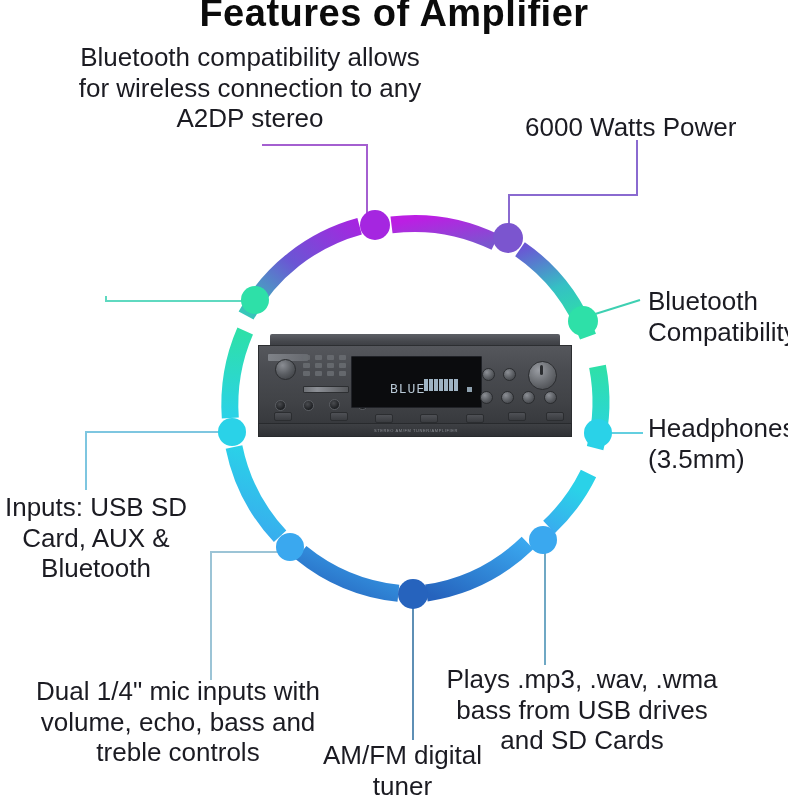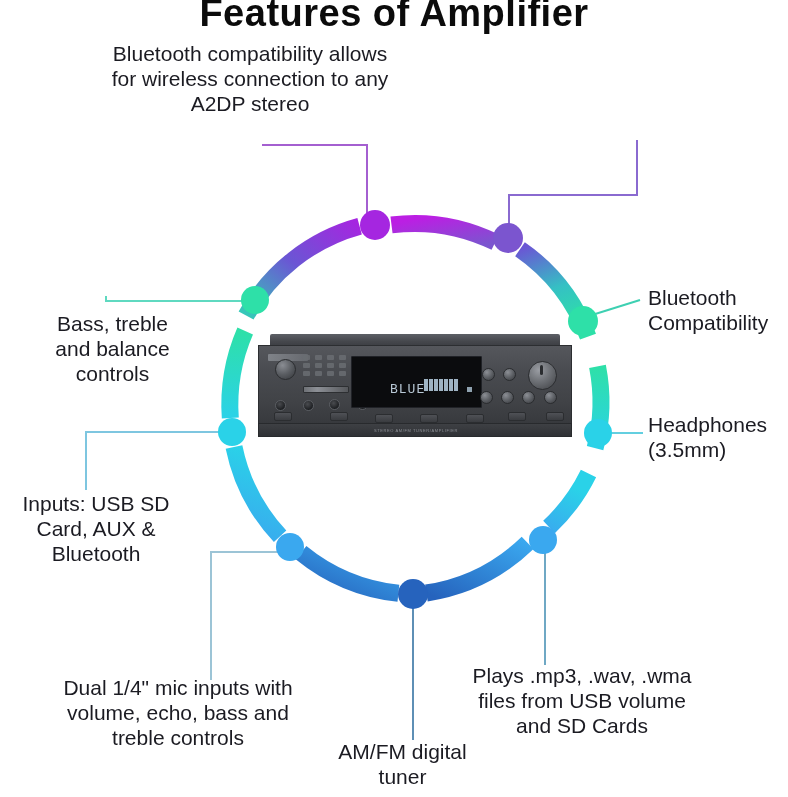--- a/index.html
+++ b/index.html
@@ -22,21 +22,21 @@
     color: #0b0b0b;
     white-space: nowrap;
   }
 
   #ring { position: absolute; left: 0; top: 0; width: 788px; height: 797px; }
 
   .label {
     position: absolute;
     color: #1b1b22;
     font-family: "Liberation Sans", sans-serif;
-    font-size: 21px;
+    font-size: 26px;
     line-height: 1.18;
     white-space: pre-line;
   }
 
   
   .lbl-bt-compat-note { left: 55px;  top: 42px;  width: 390px; text-align: center; }
   .lbl-watts          { left: 525px; top: 112px; width: 250px; text-align: left; }
   .lbl-bt-compat      { left: 648px; top: 286px; width: 210px; text-align: left; }
   .lbl-headphones     { left: 648px; top: 413px; width: 210px; text-align: left; }
   .lbl-bass           { left: 10px;  top: 312px; width: 205px; text-align: center; }
@@ -217,38 +217,36 @@
       <circle cx="413" cy="594" r="15" fill="#2663bd"></circle>
       <circle cx="290" cy="547" r="14" fill="#3aa8ef"></circle>
       <circle cx="232" cy="432" r="14" fill="#2ad2e8"></circle>
       <circle cx="255" cy="300" r="14" fill="#2ee0a8"></circle>
     </g>
   </svg>
 
   <div class="label lbl-bt-compat-note">Bluetooth compatibility allows
 for wireless connection to any
 A2DP stereo</div>
+  <div class="label lbl-watts">6000 Watts Power</div>
   <div class="label lbl-bt-compat">Bluetooth
 Compatibility</div>
   <div class="label lbl-headphones">Headphones
 (3.5mm)</div>
   <div class="label lbl-plays">Plays .mp3, .wav, .wma
-files from USB volume
+bass from USB drives
 and SD Cards</div>
   <div class="label lbl-amfm">AM/FM digital
 tuner</div>
   <div class="label lbl-mic">Dual 1/4" mic inputs with
 volume, echo, bass and
 treble controls</div>
   <div class="label lbl-inputs">Inputs: USB SD
 Card, AUX &amp;
 Bluetooth</div>
-  <div class="label lbl-bass">Bass, treble
-and balance
-controls</div>
 
   <div id="amp">
     <div class="amp-top"></div>
     <div class="amp-face">
       <div class="amp-brand"></div>
 
       <div class="keypad">
         <i></i>
           <i></i>
           <i></i>

